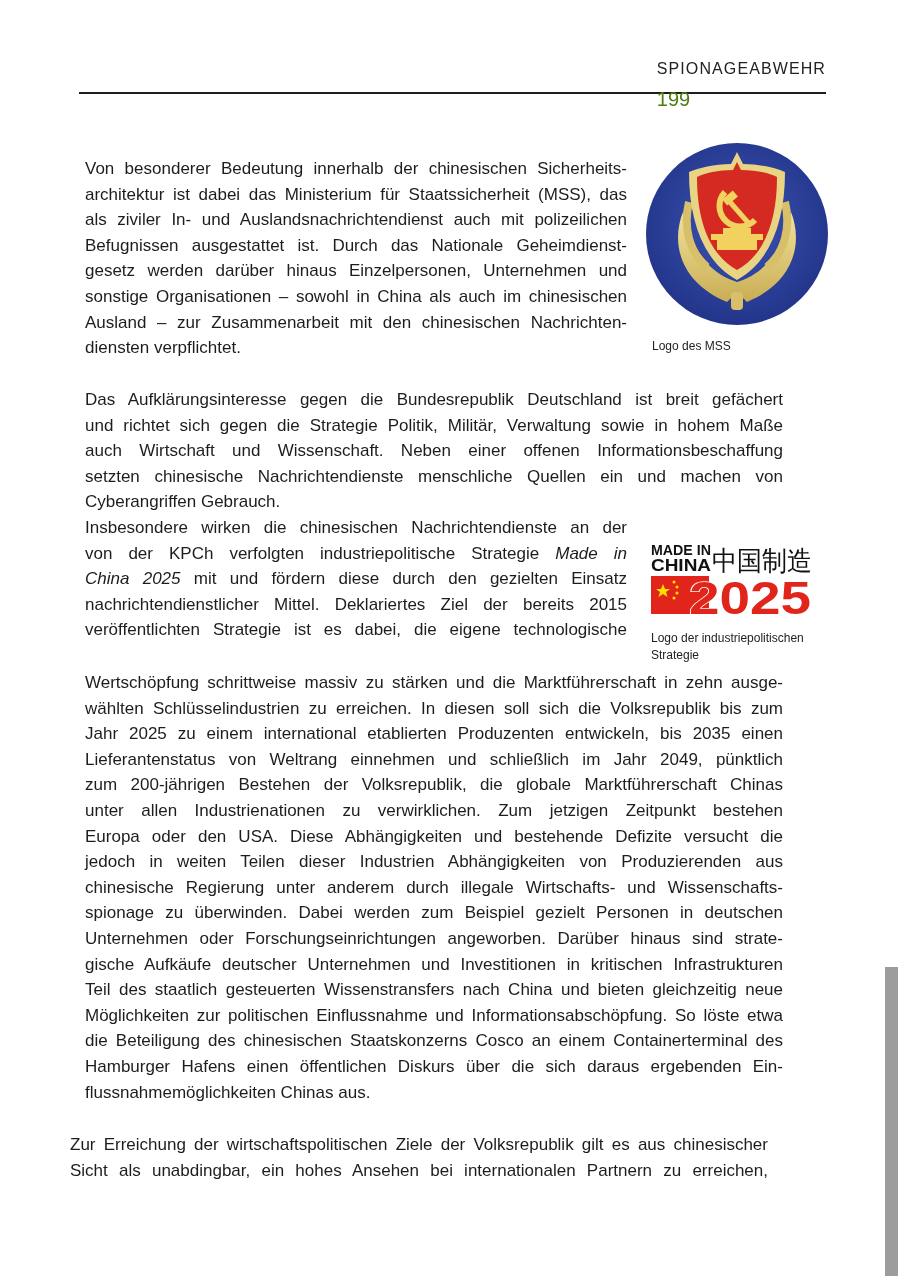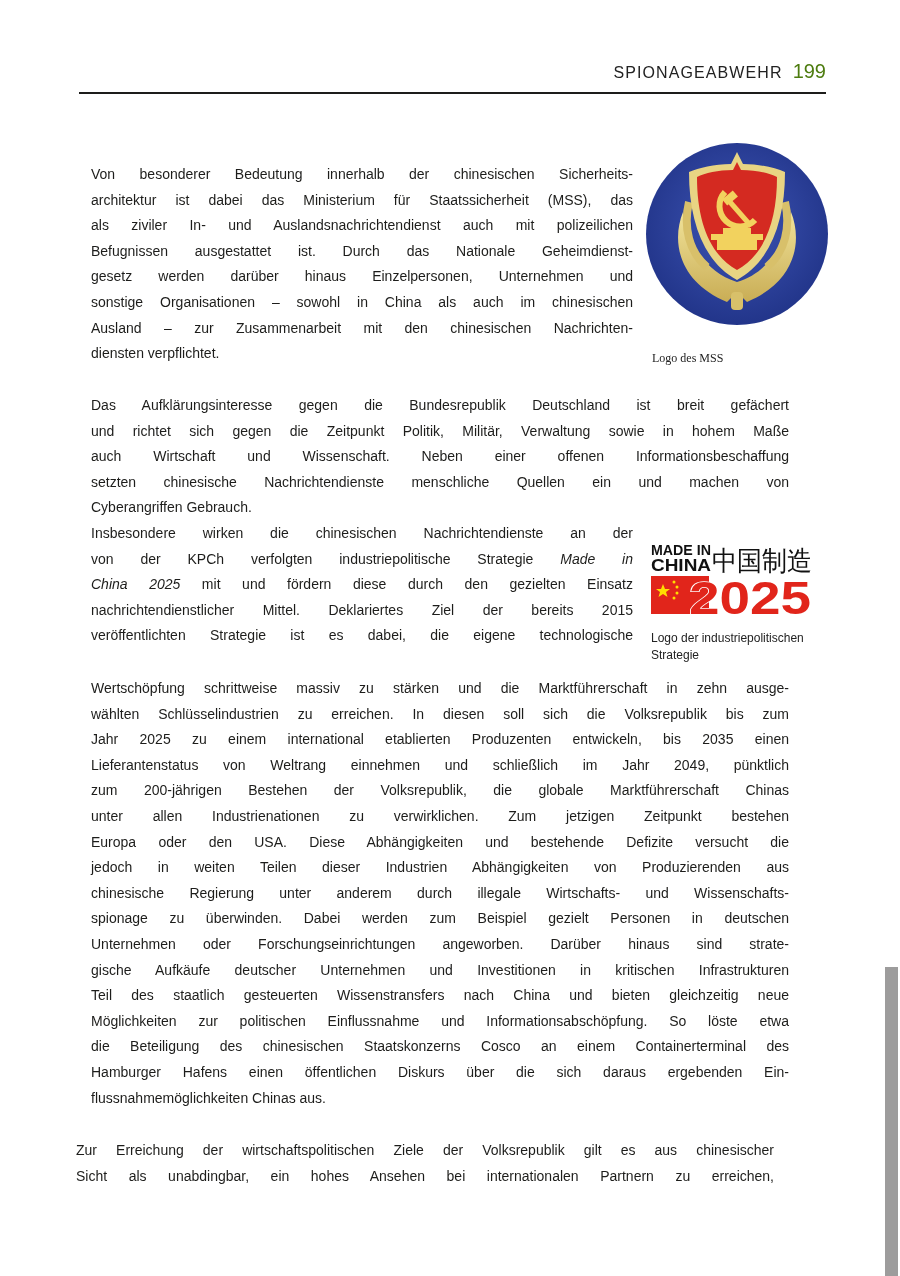--- a/index.html
+++ b/index.html
@@ -7,28 +7,28 @@
     width: 900px; height: 1276px; position: relative; overflow: hidden;
     font-family: "Liberation Sans", "DejaVu Sans", sans-serif;
     color: #1d1d1b;
   }
   .header {
     position: absolute; left: 79px; top: 58px; width: 747px; height: 34px;
     border-bottom: 2px solid #1d1d1b;
   }
   .header-right {
     position: absolute; right: 0; top: 2px;
-    display: flex; align-items: baseline; gap: 10px;
+    display: flex; align-items: baseline; gap: 10px; flex-direction: column;
   }
   .running-title { font-size: 16px; letter-spacing: 1.1px; color: #222; }
   .page-number { font-size: 20px; color: #4d7c0f; }
 
   .para {
-    position: absolute; font-size: 14px; line-height: 25.6px;
-    text-align: justify; color: #1d1d1b; margin: 12px;
+    position: absolute; font-size: 17px; line-height: 25.6px;
+    text-align: justify; color: #1d1d1b; margin: 6px;
   }
   .para .line { display: block; text-align: justify; text-align-last: justify; white-space: nowrap; }
   .para .line.last { text-align-last: left; }
   em { font-style: italic; }
 
   .figure { position: absolute; }
   .caption { font-size: 12px; line-height: 17px; color: #222; }
 
   .thumb-tab {
     position: absolute; left: 885px; top: 967px; width: 13px; height: 309px;
@@ -80,26 +80,26 @@
     <path d="M80 50 A20 20 0 1 0 110 78" stroke="#f2d25e" stroke-width="6" fill="none"></path>
     <rect x="78" y="52" width="14" height="8" fill="#f2d25e" transform="rotate(-40 85 56)"></rect>
     <line x1="85" y1="60" x2="106" y2="84" stroke="#f2d25e" stroke-width="5"></line>
 
     <rect x="66" y="92" width="52" height="6" fill="#f2d25e"></rect>
     <rect x="72" y="98" width="40" height="10" fill="#f2d25e"></rect>
     <rect x="78" y="86" width="28" height="6" fill="#f2d25e"></rect>
 
     <rect x="86" y="150" width="12" height="18" rx="4" fill="#d8c06a"></rect>
   </svg>
-  <div class="caption" style="margin-top:20px; margin-left:7px;font-family:Liberation Serif, serif;">Logo des MSS</div>
+  <div class="caption" style="margin-top:8px; margin-left:7px;">Logo des MSS</div>
 </div>
 
 <div class="para" style="left:79px; top:381px; width:698px;">
   <span class="line">Das Aufklärungsinteresse gegen die Bundesrepublik Deutschland ist breit gefächert</span>
-  <span class="line">und richtet sich gegen die Zeitpunkt Politik, Militär, Verwaltung sowie in hohem Maße</span>
+  <span class="line">und richtet sich gegen die Strategie Politik, Militär, Verwaltung sowie in hohem Maße</span>
   <span class="line">auch Wirtschaft und Wissenschaft. Neben einer offenen Informationsbeschaffung</span>
   <span class="line">setzten chinesische Nachrichtendienste menschliche Quellen ein und machen von</span>
   <span class="line last">Cyberangriffen Gebrauch.</span>
 </div>
 
 <div class="para" style="left:79px; top:509px; width:542px;">
   <span class="line">Insbesondere wirken die chinesischen Nachrichtendienste an der</span>
   <span class="line"><span>von der KPCh verfolgten industriepolitische Strategie </span><em>Made in</em></span>
   <span class="line"><em>China 2025</em><span> mit und fördern diese durch den gezielten Einsatz</span></span>
   <span class="line">nachrichtendienstlicher Mittel. Deklariertes Ziel der bereits 2015</span>

